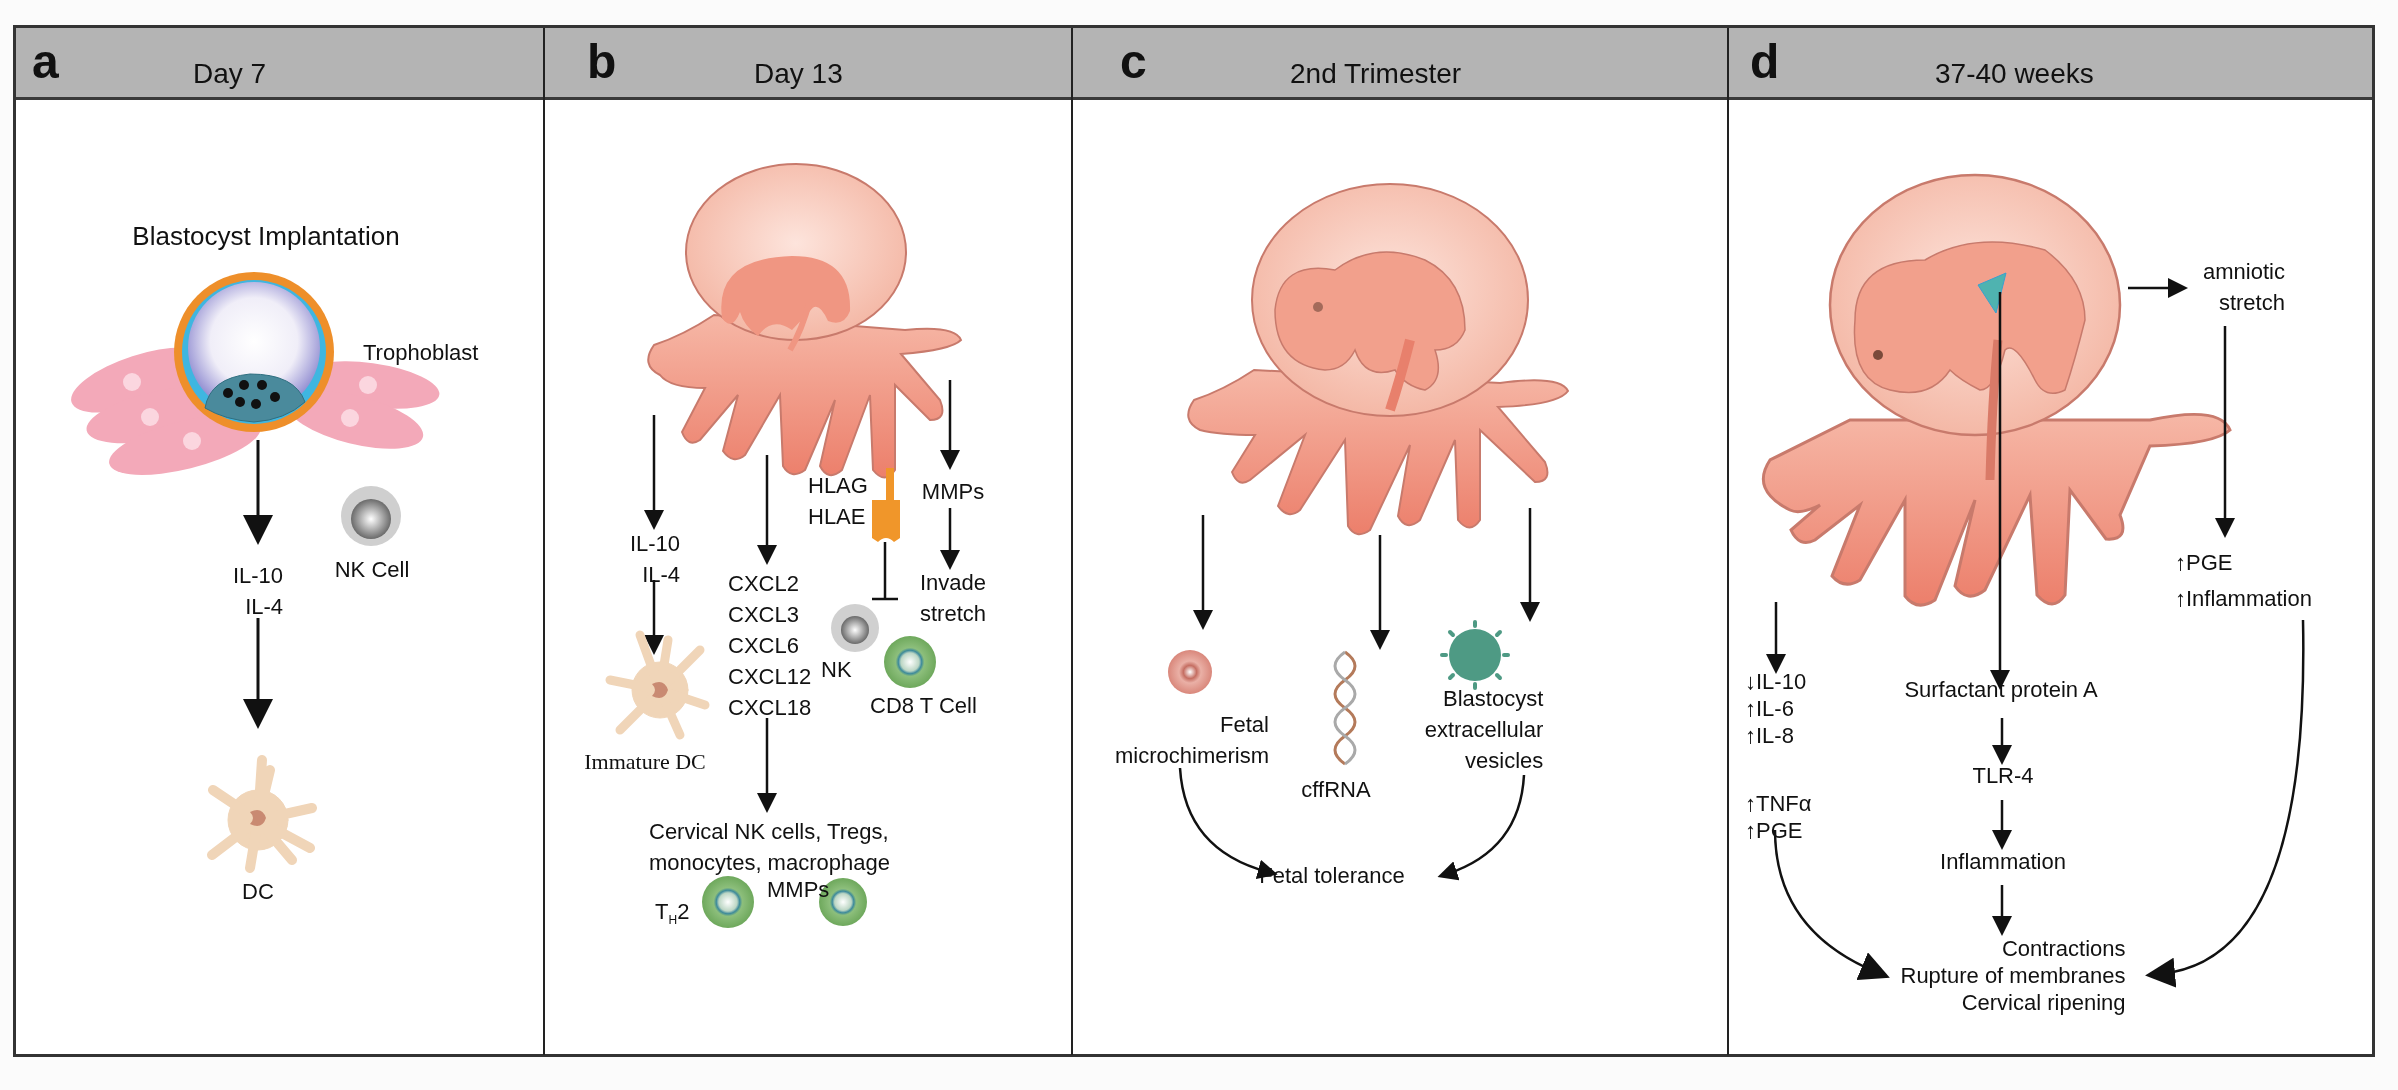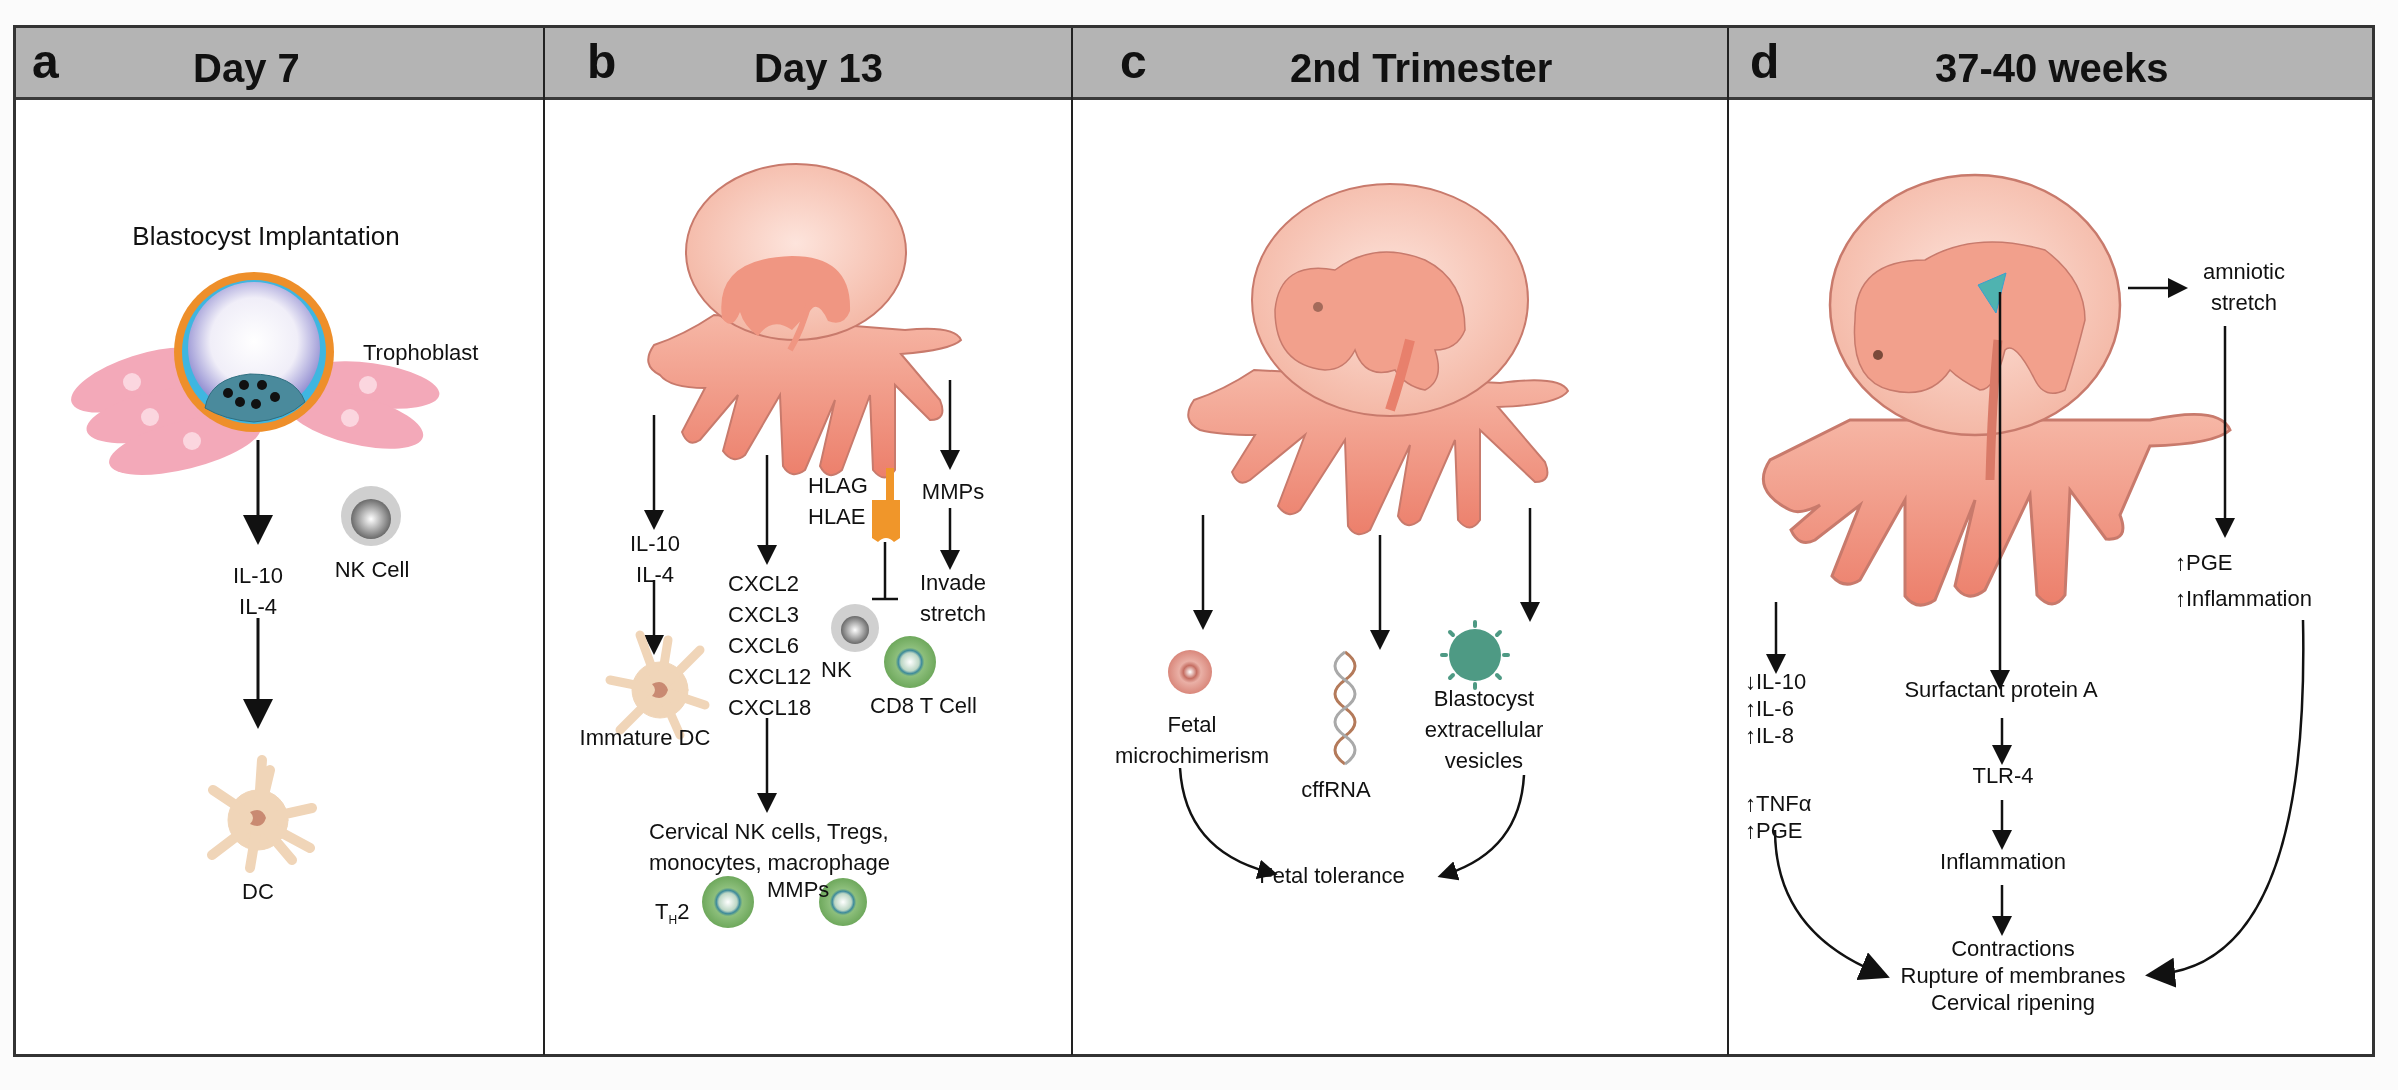--- a/index.html
+++ b/index.html
@@ -5,23 +5,23 @@
   html, body { margin:0; padding:0; background:#fbfbfb; }
   body { width:2398px; height:1090px; position:relative; overflow:hidden;
          font-family:"Liberation Sans", "DejaVu Sans", sans-serif; color:#111; }
   #frame { position:absolute; left:13px; top:25px; width:2362px; height:1032px;
            border:3px solid #333; box-sizing:border-box; background:#fff; }
   #art { position:absolute; left:0; top:0; width:2398px; height:1090px; }
   .hdr { position:absolute; top:28px; height:72px; background:#b4b4b4;
          border-bottom:3px solid #3a3a3a; box-sizing:border-box; }
   .divider { position:absolute; top:28px; width:2px; height:1027px; background:#222; }
   .letter { position:absolute; top:34px; font-size:48px; font-weight:bold; }
-  .htitle { position:absolute; top:46px; font-size:40px; font-weight:bold; }
+  .htitle { position:absolute; top:58px; font-size:28px; font-weight:normal; }
   .lbl { position:absolute; font-size:22px; line-height:28px; white-space:nowrap; }
-  .c { text-align:center; transform:translateX(-50%); }
+  .c { text-align:right; transform:translateX(-50%); }
   .stack div { line-height:31px; }
   sub { font-size:12px; }
 </style>
 </head>
 <body>
 
 <div id="frame"></div>
 
 <div class="hdr" style="left:16px;width:527px;"></div>
 <div class="hdr" style="left:545px;width:526px;"></div>
@@ -209,21 +209,21 @@
   <div>IL-10</div>
   <div>IL-4</div>
 </div>
 <div class="lbl c" style="left:372px;top:556px;">NK Cell</div>
 <div class="lbl c" style="left:258px;top:878px;">DC</div>
 
 <div class="lbl c stack" style="left:655px;top:528px;">
   <div>IL-10</div>
   <div>IL-4</div>
 </div>
-<div class="lbl c" style="left:645px;top:724px;">Immature DC</div>
+<div class="lbl c" style="left:645px;top:748px;font-family:Liberation Serif, serif;">Immature DC</div>
 <div class="lbl stack" style="left:728px;top:568px;">
   <div>CXCL2</div>
   <div>CXCL3</div>
   <div>CXCL6</div>
   <div>CXCL12</div>
   <div>CXCL18</div>
 </div>
 <div class="lbl stack" style="left:808px;top:470px;">
   <div>HLAG</div>
   <div>HLAE</div>

